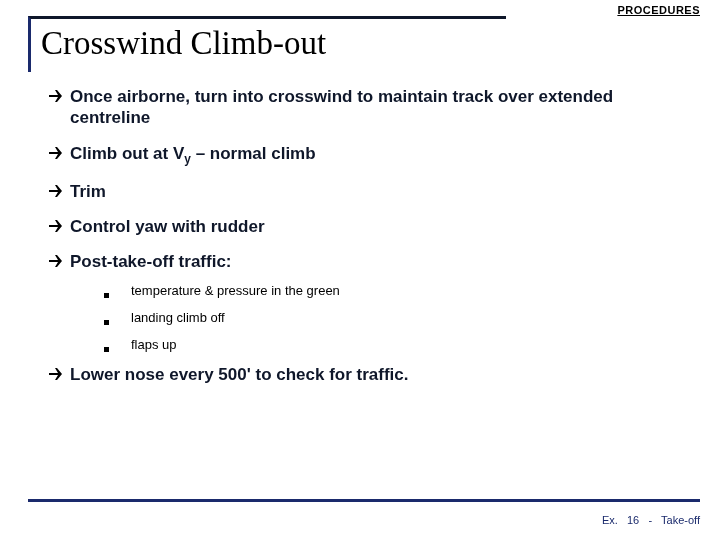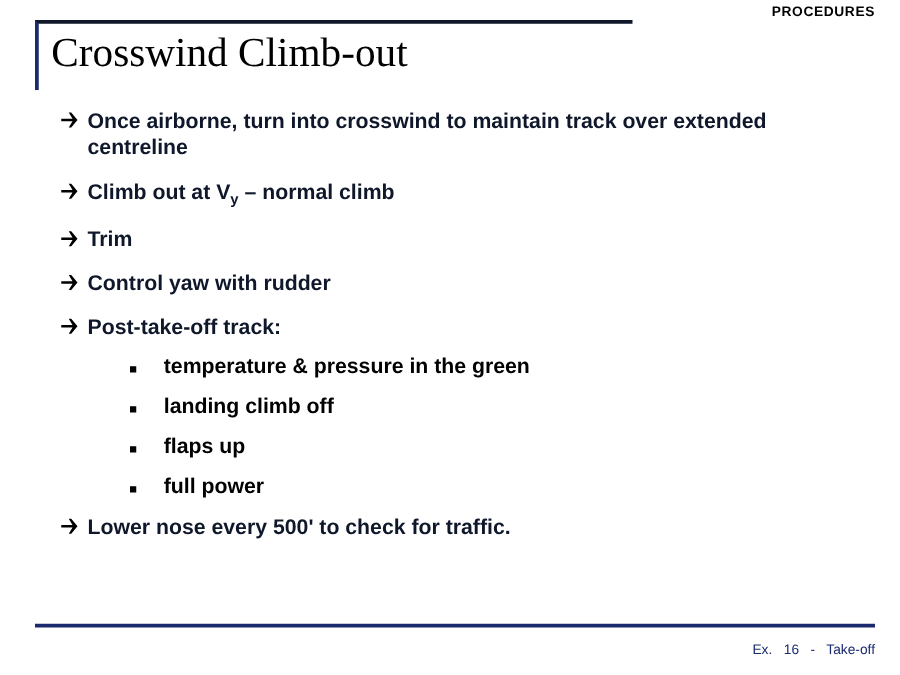--- a/index.html
+++ b/index.html
@@ -11,20 +11,21 @@
     position: relative;
     overflow: hidden;
   }
   .header-label {
     position: absolute;
     top: 4px;
     right: 20px;
     font-size: 11px;
     font-weight: bold;
     color: #000;
+    text-decoration: underline;
     letter-spacing: 0.5px;
   }
   .title-box {
     position: absolute;
     top: 16px;
     left: 28px;
     border-left: 3px solid #1a2a6c;
     border-top: 3px solid #0f172a;
     padding: 6px 180px 10px 10px;
   }
@@ -59,24 +60,24 @@
   .plane-icon svg { display: block; }
   .bullet-text { flex: 1; }
   .bullet-text sub { font-size: 0.7em; vertical-align: sub; }
   .sub-list {
     margin-left: 56px;
     margin-top: -4px;
     margin-bottom: 10px;
   }
   .sub-item {
     display: flex;
-    align-items: center;
+    align-items: flex-end;
     margin-bottom: 12px;
-    font-size: 17px;
-    font-weight: bold;
+    font-size: 13px;
+    font-weight: normal;
     color: #000;
   }
   .square-bullet {
     flex: 0 0 auto;
     width: 5px;
     height: 5px;
     background: #000;
     margin-right: 22px;
     margin-top: 5px;
   }
@@ -144,39 +145,35 @@
     </span>
     <span class="bullet-text">Control yaw with rudder</span>
   </div>
 
   <div class="bullet-line">
     <span class="plane-icon">
       <svg viewBox="0 0 16 16">
           <path d="M1 7 L10 7 L7 2 L9 2 L14 8 L9 14 L7 14 L10 9 L1 9 Z" fill="#000"></path>
         </svg>
     </span>
-    <span class="bullet-text">Post-take-off track:</span>
+    <span class="bullet-text">Post-take-off traffic:</span>
   </div>
 
   <div class="sub-list">
     <div class="sub-item">
       <span class="square-bullet"></span>
       <span>temperature &amp; pressure in the green</span>
     </div>
     <div class="sub-item">
       <span class="square-bullet"></span>
       <span>landing climb off</span>
     </div>
     <div class="sub-item">
       <span class="square-bullet"></span>
       <span>flaps up</span>
-    </div>
-    <div class="sub-item">
-      <span class="square-bullet"></span>
-      <span>full power</span>
     </div>
   </div>
 
   <div class="bullet-line">
     <span class="plane-icon">
       <svg viewBox="0 0 16 16">
           <path d="M1 7 L10 7 L7 2 L9 2 L14 8 L9 14 L7 14 L10 9 L1 9 Z" fill="#000"></path>
         </svg>
     </span>
     <span class="bullet-text">Lower nose every 500' to check for traffic.</span>

